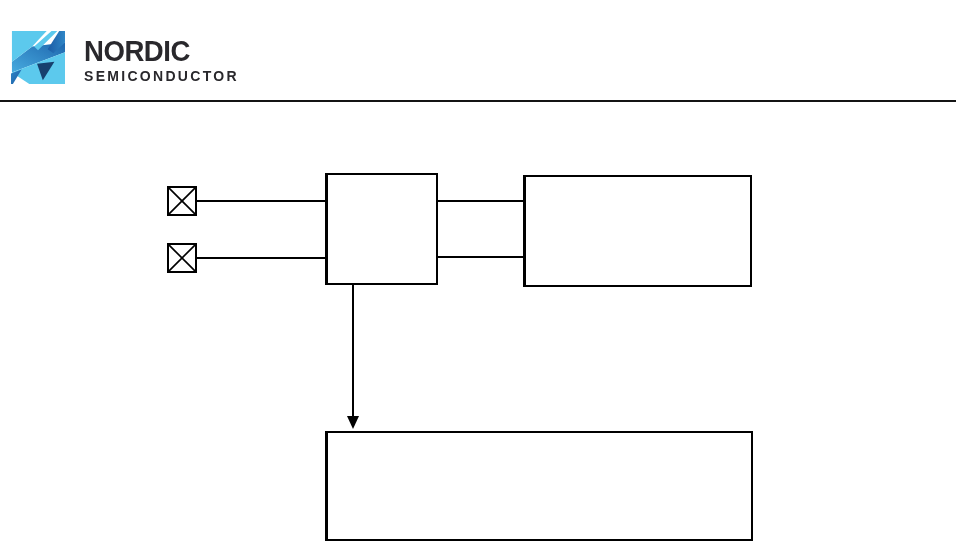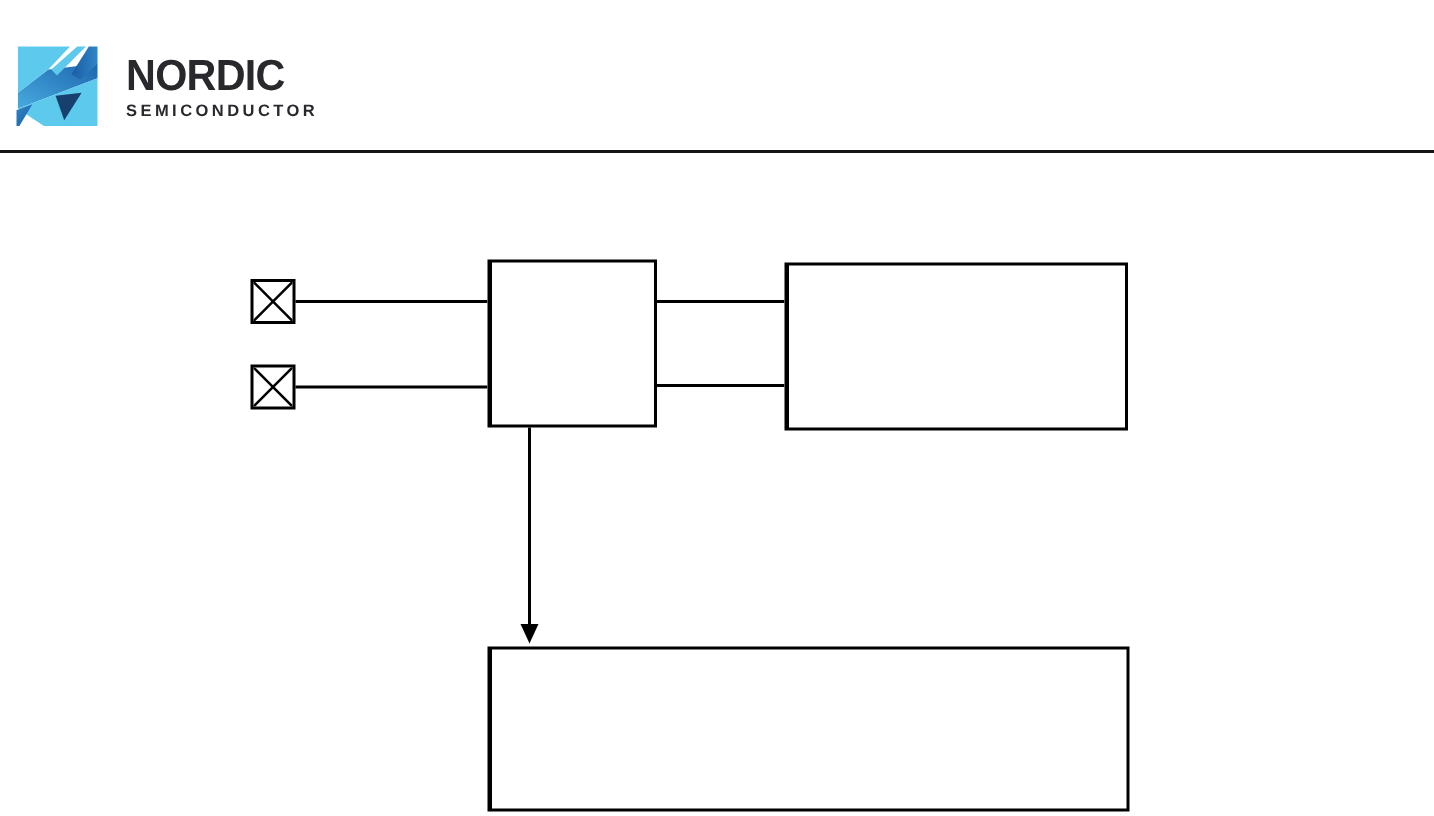--- a/index.html
+++ b/index.html
@@ -11,21 +11,21 @@
   .header{position:absolute;left:0;top:0;width:956px;height:57px;margin-top:24px;}
   .logo{position:absolute;left:10px;top:6px;display:flex;align-items:flex-start;}
   .logo-mark{width:56px;height:55px;display:block;}
   .logo-text{margin-left:18px;margin-top:1px;display:flex;flex-direction:column;}
   .brand{
     font-size:29px;font-weight:bold;color:#29282c;line-height:1;
     letter-spacing:-0.5px;transform:scaleX(0.95);transform-origin:left top;
     margin-top:6px;
   }
   .subbrand{
-    font-size:11px;font-weight:bold;color:#29282c;line-height:1;
+    font-size:14px;font-weight:bold;color:#29282c;line-height:1;
     letter-spacing:2.3px;margin-top:3px;transform:scaleX(1.0);transform-origin:left top;
   }
   .header-rule{
     position:absolute;left:0;top:76px;width:956px;height:2px;background:#141414;
   }
   
   .diagram{position:absolute;left:0;top:78px;width:956px;height:466px;}
   .box{position:absolute;background:#ffffff;border:2px solid #000;box-sizing:border-box;}
   .box.thick-left{border-left-width:3px;}
   .xbox{

